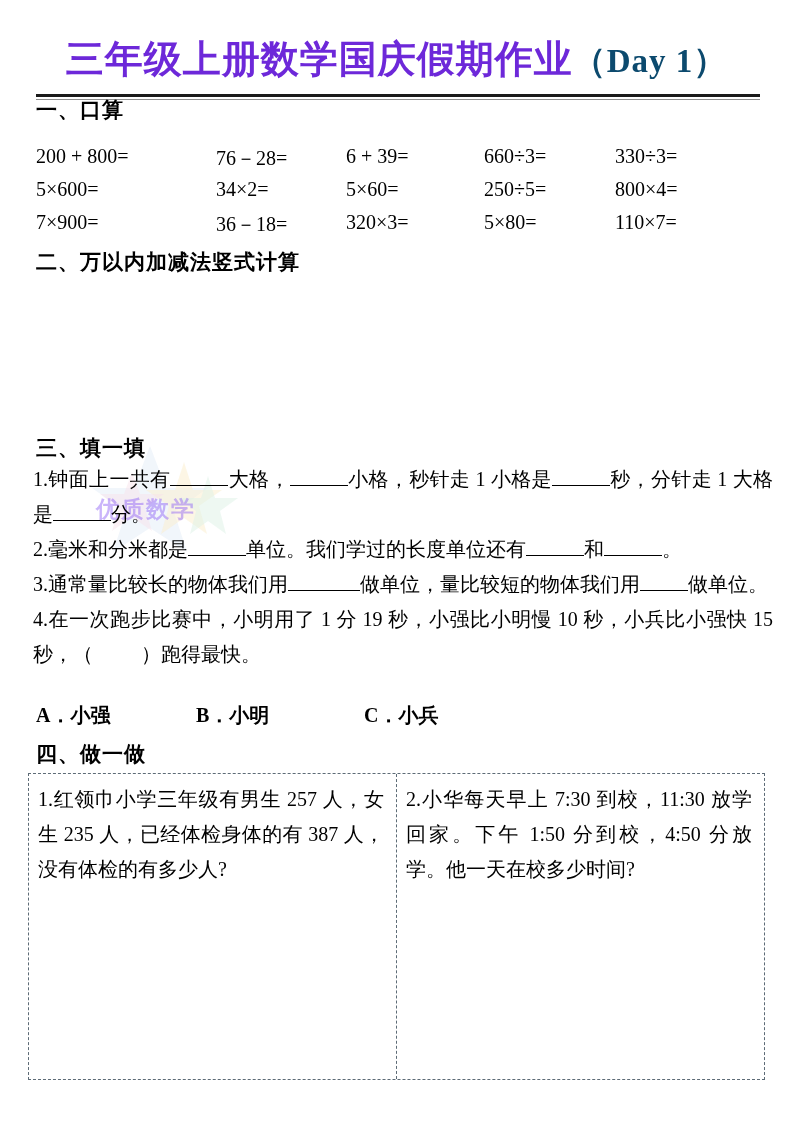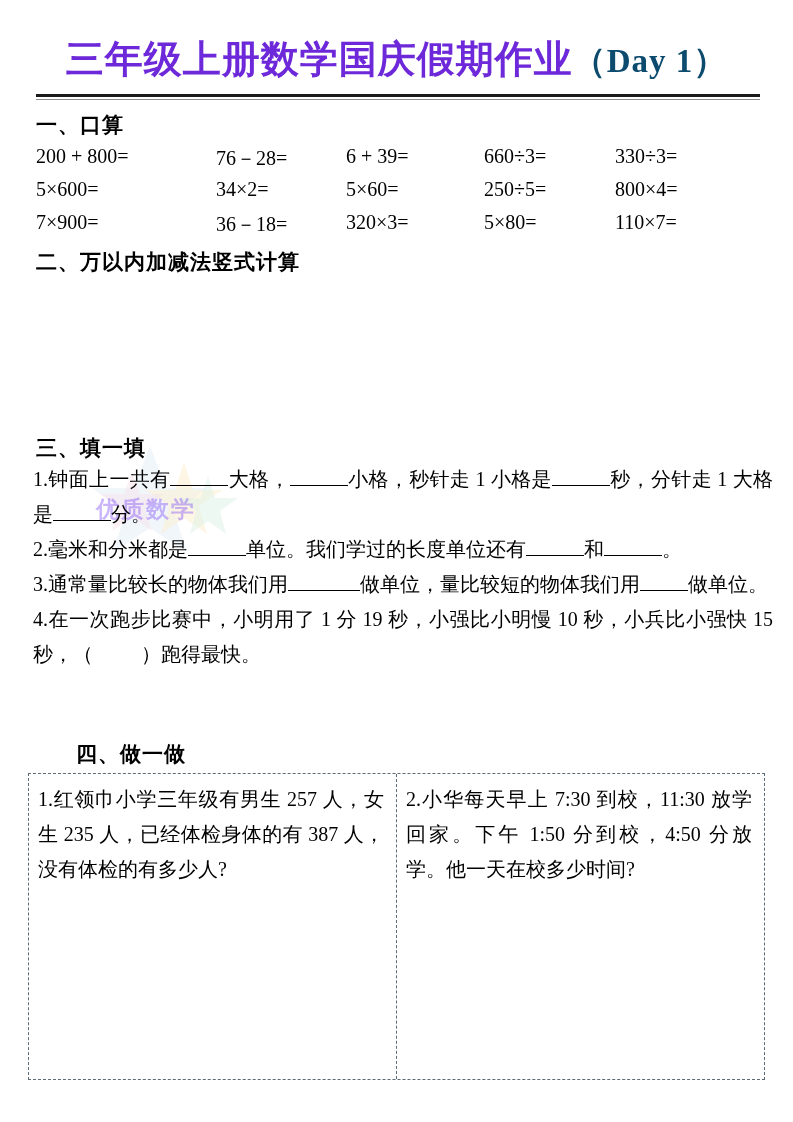--- a/index.html
+++ b/index.html
@@ -48,24 +48,24 @@
     height:2px;
   }
 
   
   .sec{
     position:absolute;left:36px;
     font-family:"Liberation Serif","DejaVu Serif",serif;
     font-weight:bold;font-size:21px;letter-spacing:1px;
     white-space:nowrap;
   }
-  #sec1{top:111px;text-align:center;}
+  #sec1{top:96px;text-align:center;}
   #sec2{top:248px;}
   #sec3{top:434px;}
-  #sec4{top:740px;margin-left:40px;}
+  #sec4{top:740px;}
 
   
   .oral{
     position:absolute;left:36px;top:145px;width:735px;
     font-size:20px;
   }
   .oral-row{height:33px;position:relative;}
   .oral-cell{position:absolute;white-space:nowrap;font-size:20px;}
   .c0{left:0px;}
   .c1{left:180px;}
@@ -182,20 +182,23 @@
   <div class="fills">
     <p class="q"><span>1.钟面上一共有</span><span class="blank b-md"></span><span>大格，</span><span class="blank b-md"></span><span>小格，秒针走 1 小格是</span><span class="blank b-md"></span><span>秒，分针走 1 大格是</span><span class="blank b-md"></span><span>分。</span></p>
 
     <p class="q"><span>2.毫米和分米都是</span><span class="blank b-md"></span><span>单位。我们学过的长度单位还有</span><span class="blank b-md"></span><span>和</span><span class="blank b-md"></span><span>。</span></p>
 
     <p class="q"><span>3.通常量比较长的物体我们用</span><span class="blank b-lg"></span><span>做单位，量比较短的物体我们用</span><span class="blank b-sm"></span><span>做单位。</span></p>
 
     <p class="q"><span>4.在一次跑步比赛中，小明用了 1 分 19 秒，小强比小明慢 10 秒，小兵比小强快 15 秒，（</span><span class="blank b-sm" style="border-bottom:none;"></span><span>）跑得最快。</span></p>
   </div>
 
+  <div class="choices">
+    <span class="choice ch0">A．小强</span><span class="choice ch1">B．小明</span><span class="choice">C．小兵</span>
+  </div>
 
   <div class="sec" id="sec4">四、做一做</div>
   <div class="wgrid">
     <div class="wcell">1.红领巾小学三年级有男生 257 人，女生 235 人，已经体检身体的有 387 人，没有体检的有多少人?</div>
     <div class="wcell">2.小华每天早上 7:30 到校，11:30 放学回家。下午 1:50 分到校，4:50 分放学。他一天在校多少时间?</div>
   </div>
 
 </div>
 
 </body></html>

